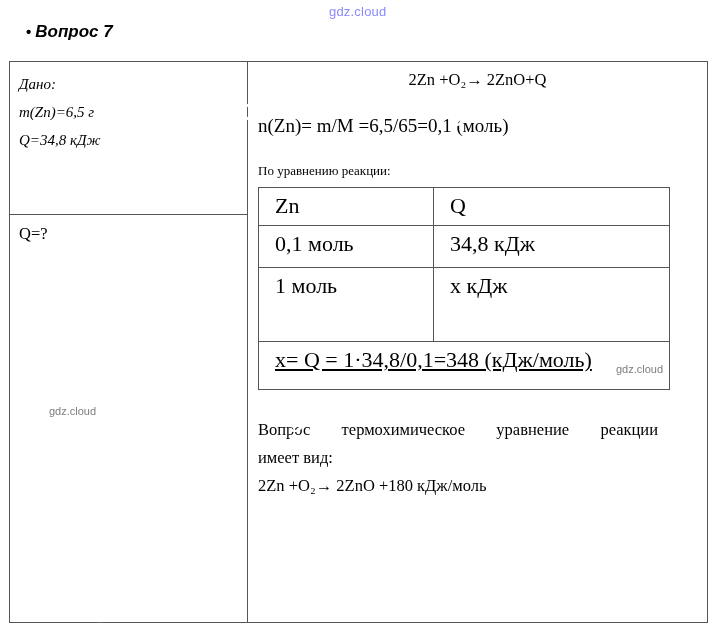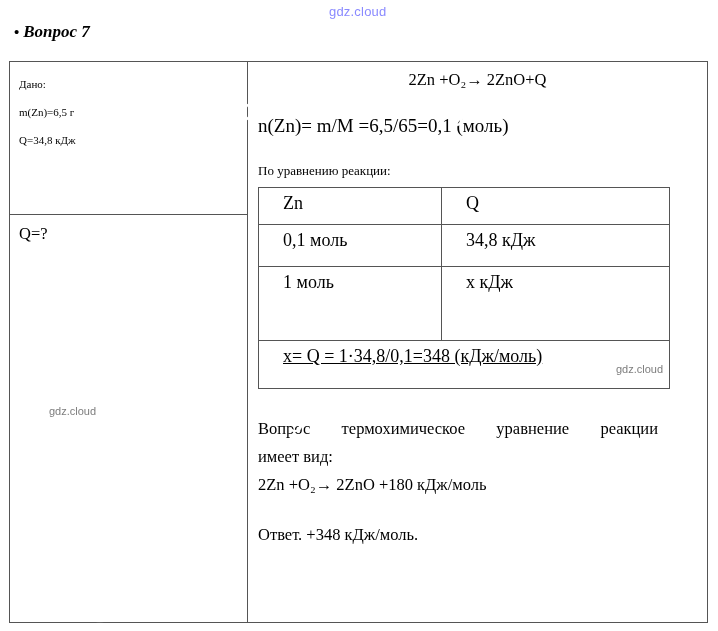--- a/index.html
+++ b/index.html
@@ -23,22 +23,22 @@
     left: 329px;
     font-family: "Liberation Sans", sans-serif;
     font-size: 13px;
     color: #8a8aff;
     letter-spacing: 0.2px;
   }
 
   .title {
     position: absolute;
     top: 22px;
-    left: 14px;
-    font-family: Liberation Serif, serif;
+    left: 26px;
+    font-family: Liberation Sans, sans-serif;
     font-weight: bold;
     font-style: italic;
     font-size: 17px;
   }
   .title .bullet {
     font-style: normal;
     font-weight: bold;
     font-size: 15px;
     margin-right: 4px;
   }
@@ -67,22 +67,23 @@
     padding: 6px 10px 0 10px;
   }
 
   .given-box {
     box-sizing: border-box;
     border-bottom: 1px solid #555555;
     padding: 8px 0 6px 9px;
     height: 153px;
   }
   .given-box div {
-    font-size: 11px;
+    font-size: 15px;
     line-height: 28px;
+    font-style: italic;
   }
   .find-box {
     padding: 8px 0 0 9px;
     position: relative;
     height: calc(100% - 153px);
   }
   .find-box .q {
     font-size: 16.5px;
     line-height: 22px;
   }
@@ -105,22 +106,22 @@
   }
 
   
   table.inner {
     border-collapse: collapse;
     width: 412px;
     table-layout: fixed;
   }
   table.inner td {
     border: 1px solid #555555;
-    font-size: 18px;
-    padding: 5px 8px 6px 24px;
+    font-size: 22px;
+    padding: 5px 8px 6px 16px;
     vertical-align: top;
   }
   table.inner td.c1 { width: 150px; }
   .row-h1 td { height: 25px; }
   .row-h2 td { height: 30px; }
   .row-h3 td { height: 62px; font-family: Liberation Serif, serif; }
   .row-h4 td { height: 36px; text-decoration: underline; }
 
   .final-block {
     margin-top: 26px;
@@ -215,21 +216,20 @@
       </tr>
     </tbody>
       </table>
 
     <div class="final-block">
       <div class="justified">Вопрос термохимическое уравнение реакции</div>
       <div class="plain">имеет вид:</div>
       <div class="plain">2Zn +O₂→ 2ZnO +180 кДж/моль</div>
     </div>
 
-    <div class="answer">Ответ. +348 кДж/моль.</div>
   </div>
 </div>
 
 <div class="wm big wm-a">gdz.cloud</div>
 <div class="wm big wm-b">gdz.cloud</div>
 <div class="wm big wm-c">gdz.cloud</div>
 <div class="wm big wm-d">gdz.cloud</div>
 <div class="wm big wm-e">gdz.cloud</div>
 <div class="wm grey wm-f">gdz.cloud</div>
 <div class="wm grey wm-g">gdz.cloud</div>

